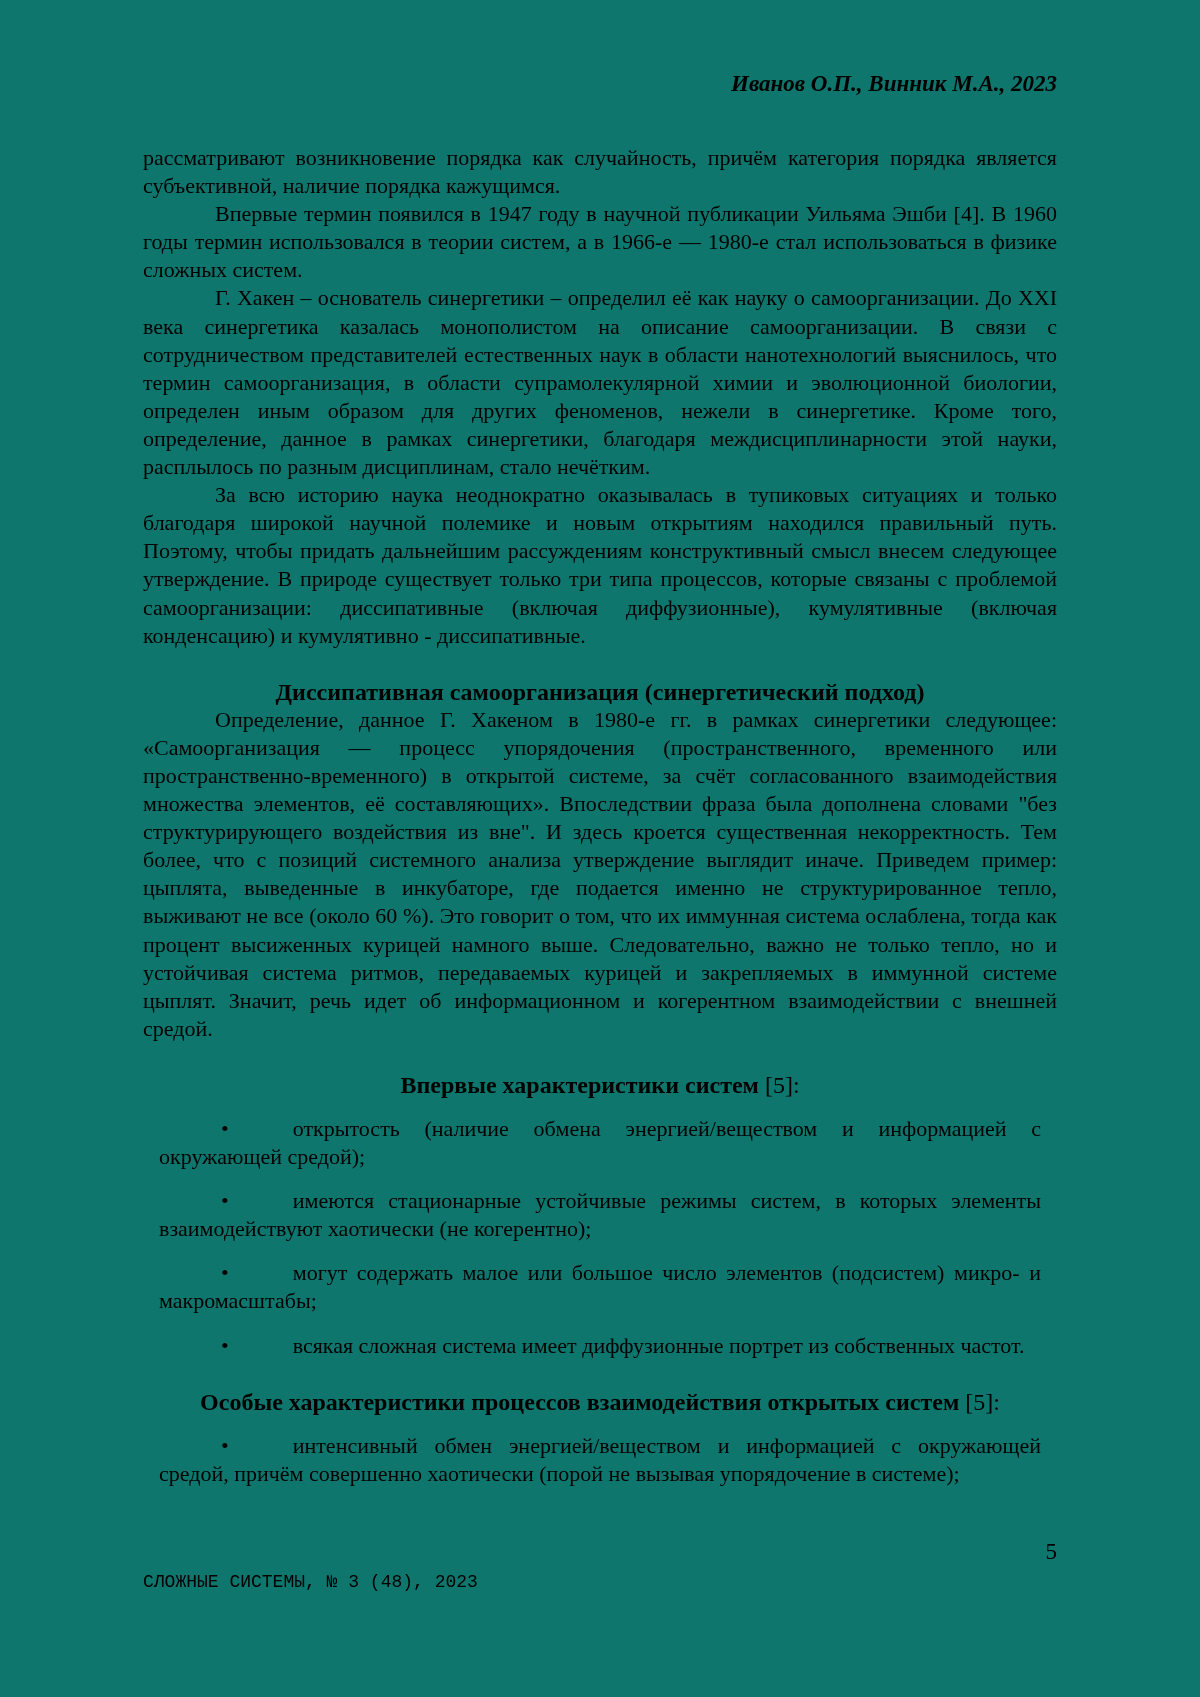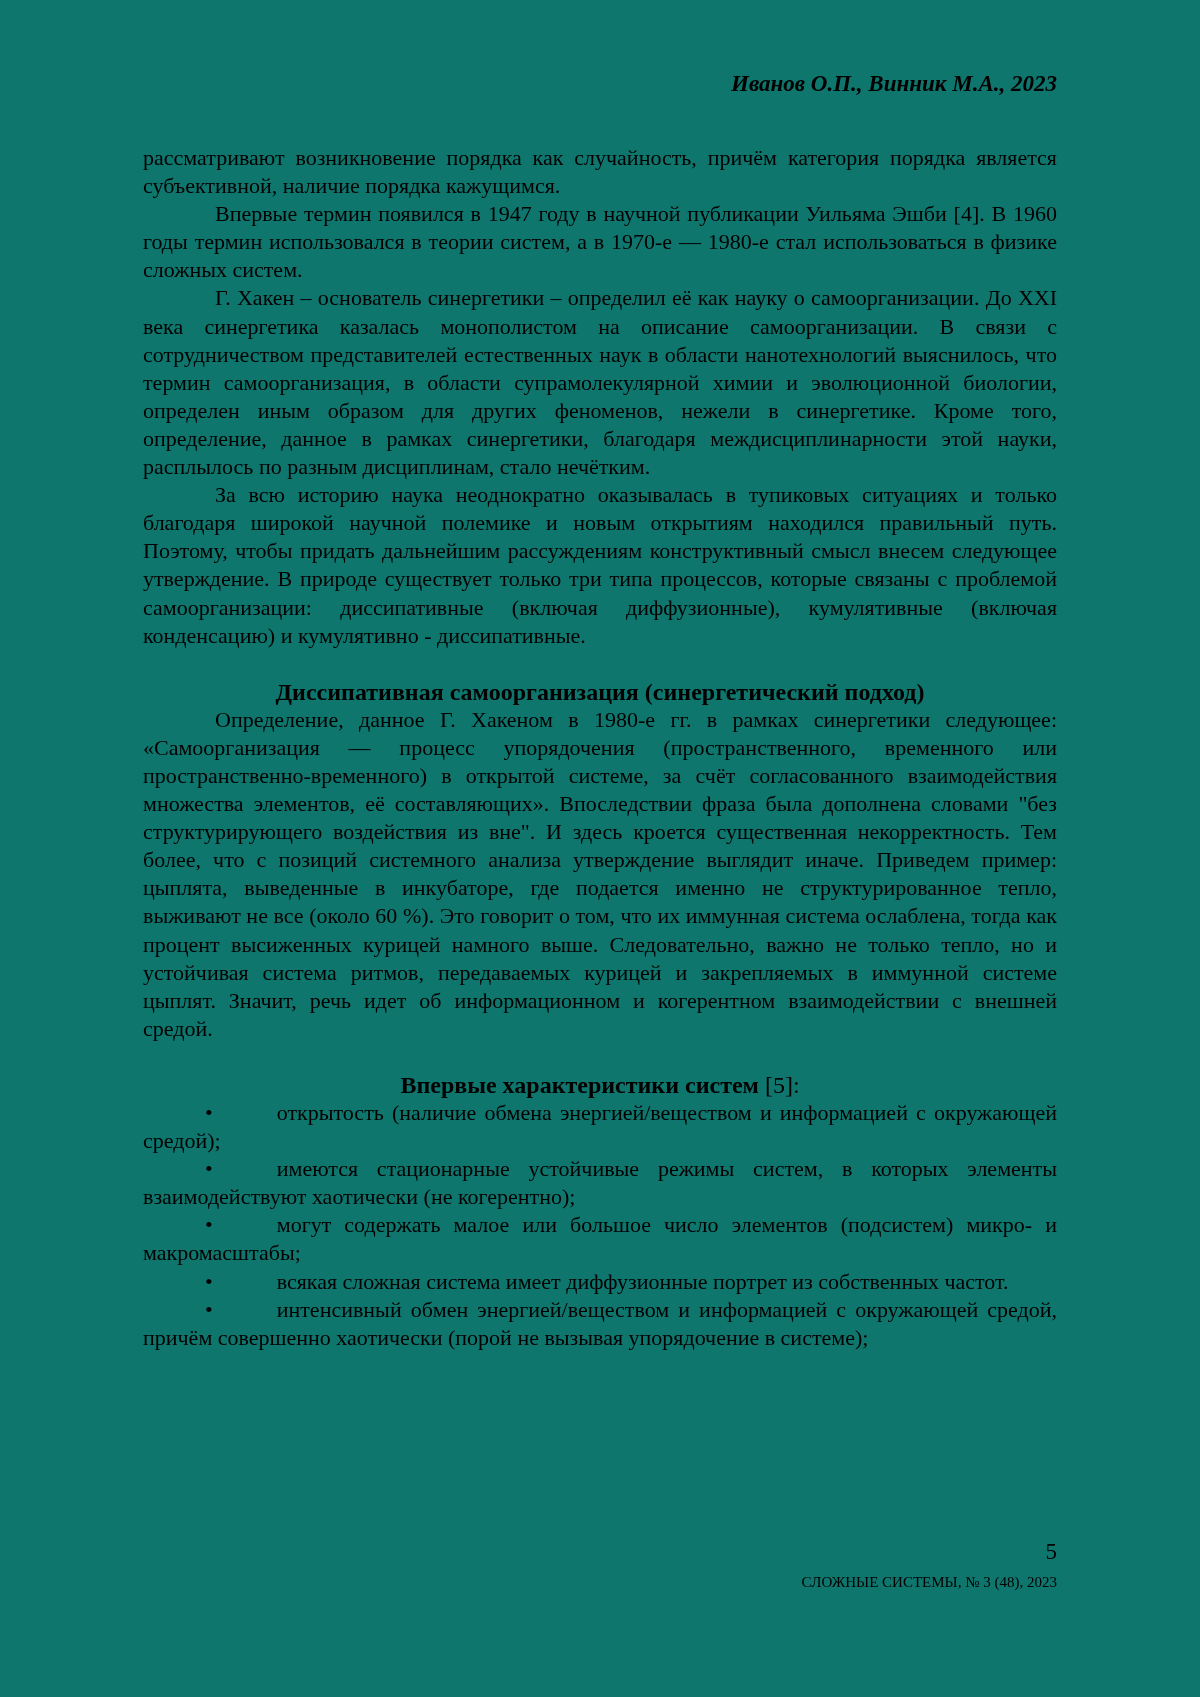--- a/index.html
+++ b/index.html
@@ -41,78 +41,80 @@
   .para.noindent { text-indent: 0; }
   .heading {
     margin: 28px 0 0 0;
     font-size: 24px;
     font-weight: bold;
     text-align: center;
     line-height: 28.1px;
   }
   .heading .ref { font-weight: normal; }
   .bullet {
-    margin: 0;
+    margin: 16px;
     text-indent: 62px;
   }
   .bullet .tab {
     display: inline-block;
     width: 64px;
   }
   .page-number {
     position: absolute;
     top: 1538px;
     left: 143px;
     width: 914px;
     text-align: right;
     font-size: 23px;
     line-height: 28px;
   }
   .journal-footer {
     position: absolute;
     top: 1568px;
     left: 143px;
     width: 914px;
-    text-align: right;
-    font-size: 15px;
+    text-align: left;
+    font-size: 18px;
     line-height: 28px;
+    font-family: Liberation Mono, monospace;
   }
 </style>
 </head>
 <body>
 
 <div class="page">
 
   <div class="running-header">Иванов О.П., Винник М.А., 2023</div>
 
   <div class="body-text">
 
     <p class="para noindent">рассматривают возникновение порядка как случайность, причём категория порядка является субъективной, наличие порядка кажущимся.</p>
 
-    <p class="para">Впервые термин появился в 1947 году в научной публикации Уильяма Эшби [4]. В 1960 годы термин использовался в теории систем, а в 1970-е — 1980-е стал использоваться в физике сложных систем.</p>
+    <p class="para">Впервые термин появился в 1947 году в научной публикации Уильяма Эшби [4]. В 1960 годы термин использовался в теории систем, а в 1966-е — 1980-е стал использоваться в физике сложных систем.</p>
 
     <p class="para">Г. Хакен – основатель синергетики – определил её как науку о самоорганизации. До XXI века синергетика казалась монополистом на описание самоорганизации. В связи с сотрудничеством представителей естественных наук в области нанотехнологий выяснилось, что термин самоорганизация, в области супрамолекулярной химии и эволюционной биологии, определен иным образом для других феноменов, нежели в синергетике. Кроме того, определение, данное в рамках синергетики, благодаря междисциплинарности этой науки, расплылось по разным дисциплинам, стало нечётким.</p>
 
     <p class="para">За всю историю наука неоднократно оказывалась в тупиковых ситуациях и только благодаря широкой научной полемике и новым открытиям находился правильный путь. Поэтому, чтобы придать дальнейшим рассуждениям конструктивный смысл внесем следующее утверждение. В природе существует только три типа процессов, которые связаны с проблемой самоорганизации: диссипативные (включая диффузионные), кумулятивные (включая конденсацию) и кумулятивно - диссипативные.</p>
 
     <h2 class="heading">Диссипативная самоорганизация (синергетический подход)</h2>
 
     <p class="para">Определение, данное Г. Хакеном в 1980-е гг. в рамках синергетики следующее: «Самоорганизация — процесс упорядочения (пространственного, временного или пространственно-временного) в открытой системе, за счёт согласованного взаимодействия множества элементов, её составляющих». Впоследствии фраза была дополнена словами "без структурирующего воздействия из вне". И здесь кроется существенная некорректность. Тем более, что с позиций системного анализа утверждение выглядит иначе. Приведем пример: цыплята, выведенные в инкубаторе, где подается именно не структурированное тепло, выживают не все (около 60 %). Это говорит о том, что их иммунная система ослаблена, тогда как процент высиженных курицей намного выше. Следовательно, важно не только тепло, но и устойчивая система ритмов, передаваемых курицей и закрепляемых в иммунной системе цыплят. Значит, речь идет об информационном и когерентном взаимодействии с внешней средой.</p>
 
 
     <h2 class="heading"><span>Впервые характеристики систем</span><span class="ref"> [5]:</span></h2>
 
     <p class="bullet"><span>•</span><span class="tab"></span><span>открытость (наличие обмена энергией/веществом и информацией с окружающей средой);</span></p>
 
     <p class="bullet"><span>•</span><span class="tab"></span><span>имеются стационарные устойчивые режимы систем, в которых элементы взаимодействуют хаотически (не когерентно);</span></p>
 
     <p class="bullet"><span>•</span><span class="tab"></span><span>могут содержать малое или большое число элементов (подсистем) микро- и макромасштабы;</span></p>
 
     <p class="bullet"><span>•</span><span class="tab"></span><span>всякая сложная система имеет диффузионные портрет из собственных частот.</span></p>
 
+    <h2 class="heading"><span>Особые характеристики процессов взаимодействия открытых систем</span><span class="ref"> [5]:</span></h2>
 
     <p class="bullet"><span>•</span><span class="tab"></span><span>интенсивный обмен энергией/веществом и информацией с окружающей средой, причём совершенно хаотически (порой не вызывая упорядочение в системе);</span></p>
 
   </div>
 
   <div class="page-number">5</div>
 
   <div class="journal-footer">СЛОЖНЫЕ СИСТЕМЫ, № 3 (48), 2023</div>
 
 </div>

